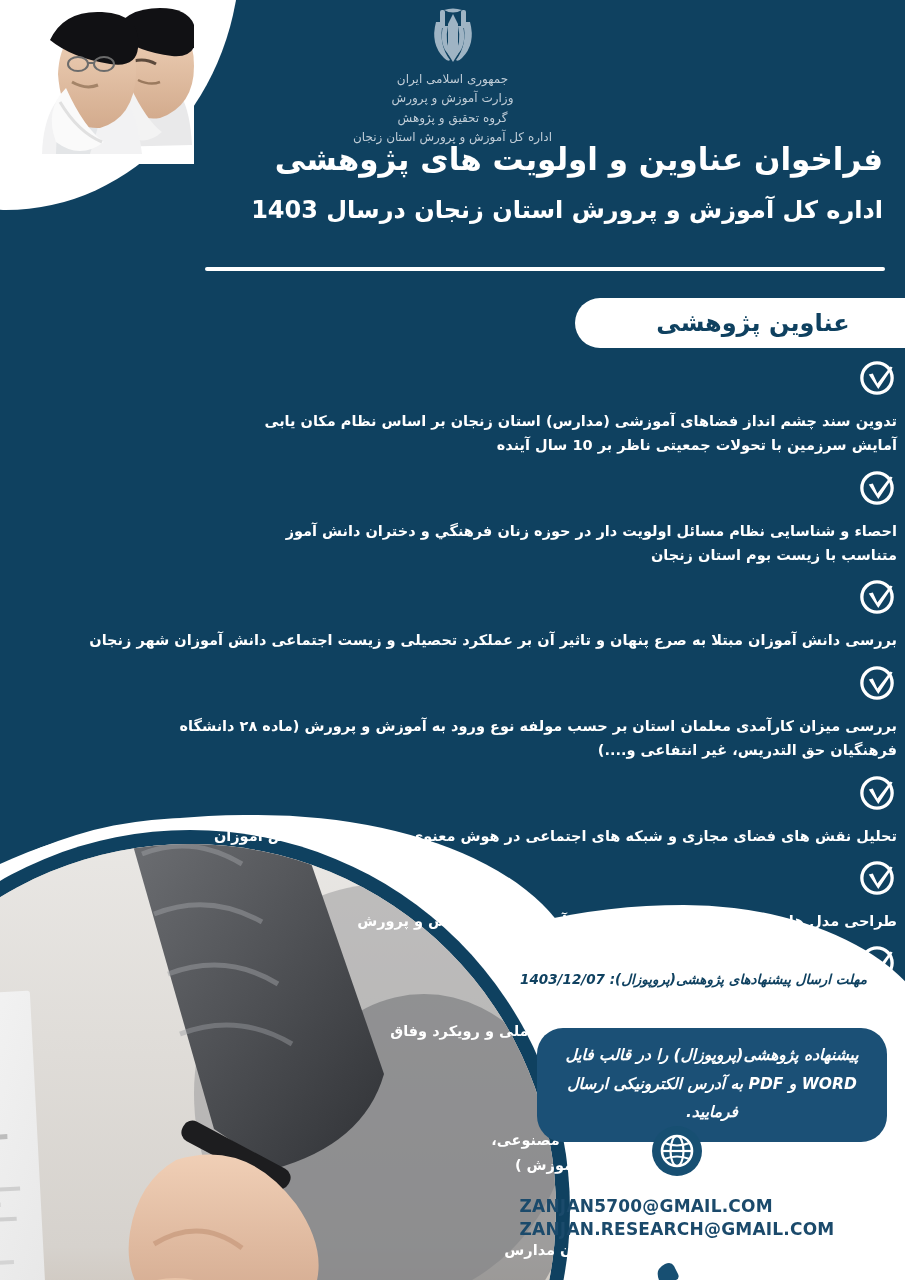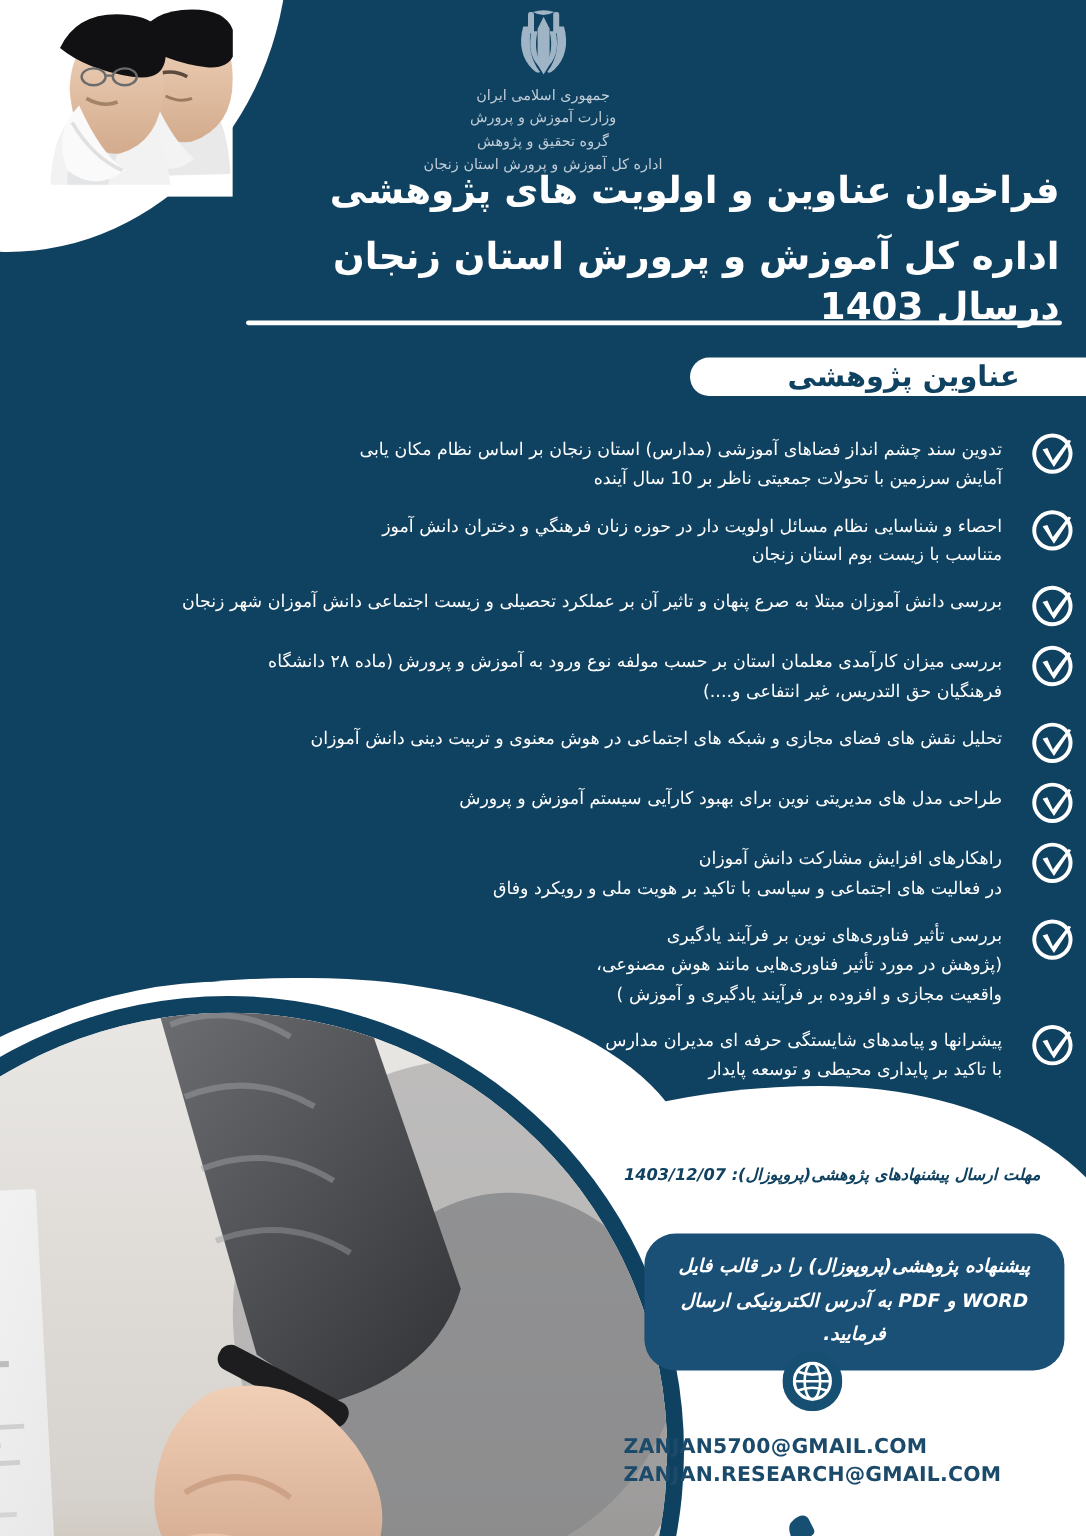--- a/index.html
+++ b/index.html
@@ -137,40 +137,40 @@
   .title-1{
     color:#ffffff;
     font-size:31px;
     font-weight:bold;
     line-height:1.28;
     margin:0;
     letter-spacing:-.3px;
   }
   .title-2{
     color:#ffffff;
-    font-size:31px;
+    font-size:24px;
     font-weight:bold;
     line-height:1.35;
     margin:14px 0 0 0;
     letter-spacing:-.2px;
   }
   .divider{
     position:absolute;
     right:20px;top:267px;
     width:680px;height:4px;
     background:#ffffff;
     z-index:8;
     border-radius:2px;
   }
 
   
   .section-banner{
     position:absolute;
     right:0;top:298px;
-    width:330px;height:32px;
+    width:330px;height:50px;
     background:#ffffff;
     border-radius:26px 0 0 26px;
     display:flex;
     align-items:center;
     justify-content:flex-start;
     padding-right:0;
     z-index:8;
   }
   .section-banner span{
     color:#0f4160;
@@ -187,25 +187,27 @@
     position:absolute;
     right:0;top:362px;
     left:0;
     z-index:8;
     padding:0;
     margin:0;
     list-style:none;
   }
   .topic{
     display:flex;
+    flex-direction:column;
     align-items:flex-start;
     justify-content:flex-start;
-    gap:22px;
+    gap:10px;
     padding:0 8px 0 10px;
     margin-bottom:14px;
+    font-weight:bold;
   }
   .check-icon{
     flex:0 0 auto;
     width:40px;height:40px;
     margin-top:-4px;
   }
   .check-icon svg{display:block;width:40px;height:40px;}
   .topic-text{
     color:#ffffff;
     font-size:14.5px;

